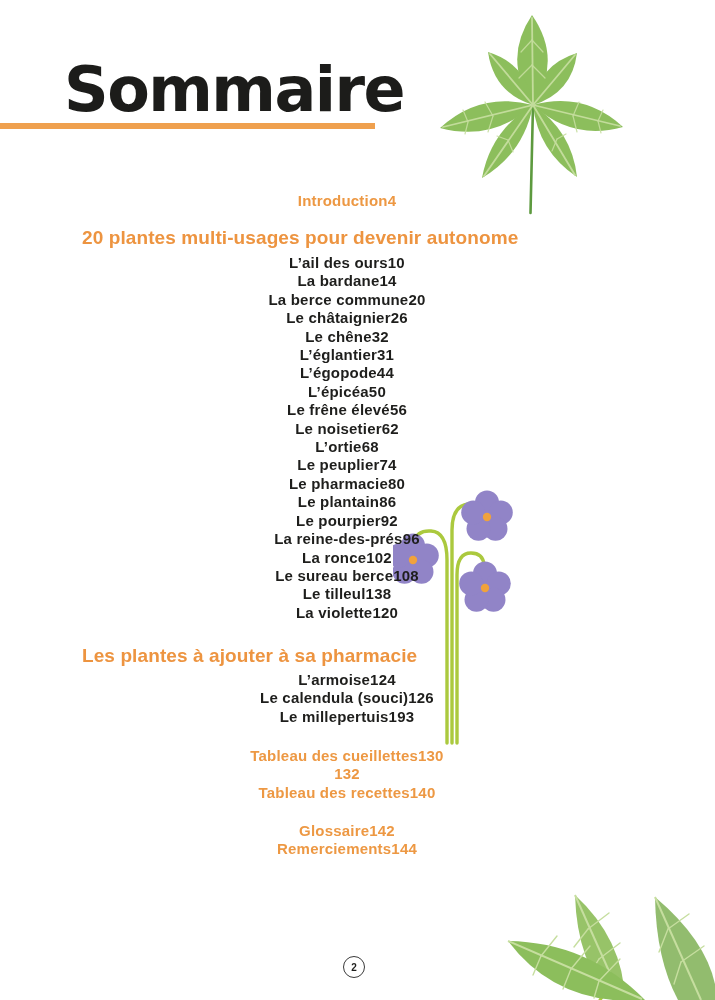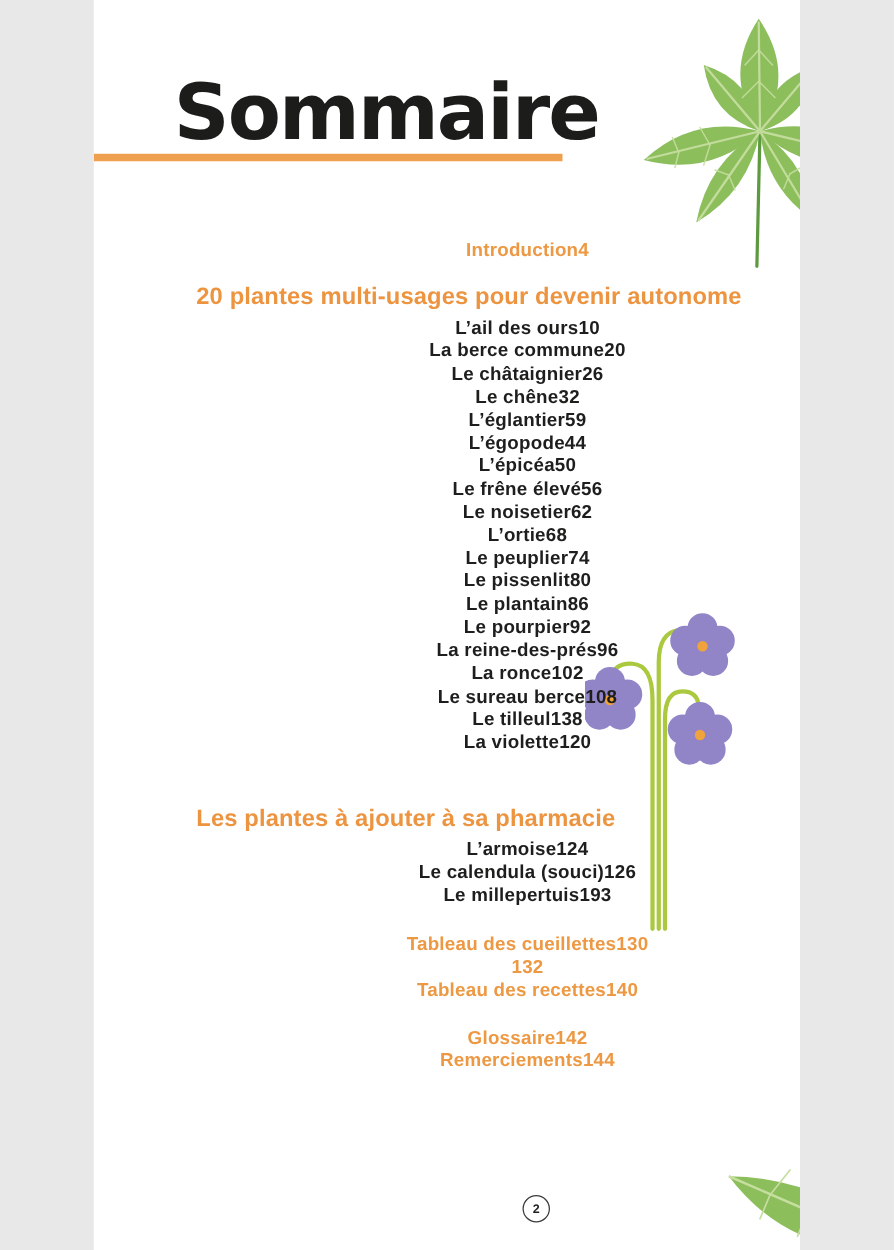--- a/index.html
+++ b/index.html
@@ -1,18 +1,18 @@
 <!DOCTYPE html>
 <html><head>
 <meta charset="utf-8">
 <style>
   html,body{margin:0;padding:0;background:#e8e8e8;}
   .page{
     position:relative;
-    width:565px;height:1000px;
+    width:715px;height:1000px;
     background:#ffffff;
     overflow:hidden;
     font-family:"Liberation Sans", sans-serif;
     margin:0 auto;
   }
   
   .title{
     position:absolute;left:64px;top:62px;
     margin:0;
     font-family:"DejaVu Sans", sans-serif;
@@ -201,34 +201,38 @@
         </div>
       </div>
 
     <h2 id="sec1" class="sec-heading">20 plantes multi-usages pour devenir autonome</h2>
     <div id="grp1" class="grp">
         <div class="row">
           <span class="lbl">L’ail des ours</span>
           <span class="pg">10</span>
         </div>
         <div class="row">
+          <span class="lbl">La bardane</span>
+          <span class="pg">14</span>
+        </div>
+        <div class="row">
           <span class="lbl">La berce commune</span>
           <span class="pg">20</span>
         </div>
         <div class="row">
           <span class="lbl">Le châtaignier</span>
           <span class="pg">26</span>
         </div>
         <div class="row">
           <span class="lbl">Le chêne</span>
           <span class="pg">32</span>
         </div>
         <div class="row">
           <span class="lbl">L’églantier</span>
-          <span class="pg">59</span>
+          <span class="pg">31</span>
         </div>
         <div class="row">
           <span class="lbl">L’égopode</span>
           <span class="pg">44</span>
         </div>
         <div class="row">
           <span class="lbl">L’épicéa</span>
           <span class="pg">50</span>
         </div>
         <div class="row">
@@ -241,21 +245,21 @@
         </div>
         <div class="row">
           <span class="lbl">L’ortie</span>
           <span class="pg">68</span>
         </div>
         <div class="row">
           <span class="lbl">Le peuplier</span>
           <span class="pg">74</span>
         </div>
         <div class="row">
-          <span class="lbl">Le pissenlit</span>
+          <span class="lbl">Le pharmacie</span>
           <span class="pg">80</span>
         </div>
         <div class="row">
           <span class="lbl">Le plantain</span>
           <span class="pg">86</span>
         </div>
         <div class="row">
           <span class="lbl">Le pourpier</span>
           <span class="pg">92</span>
         </div>

